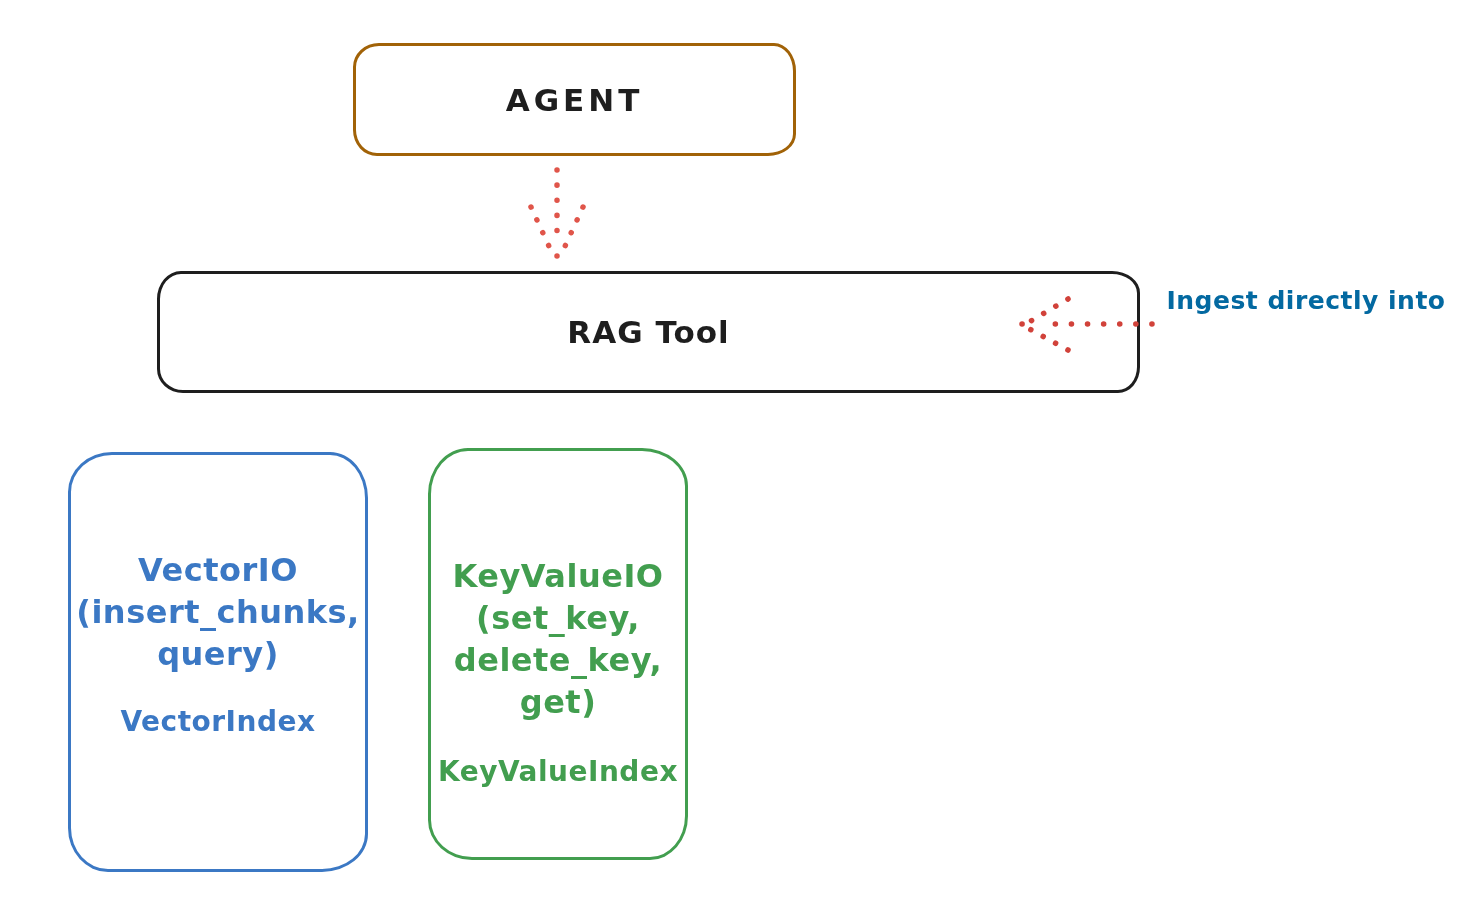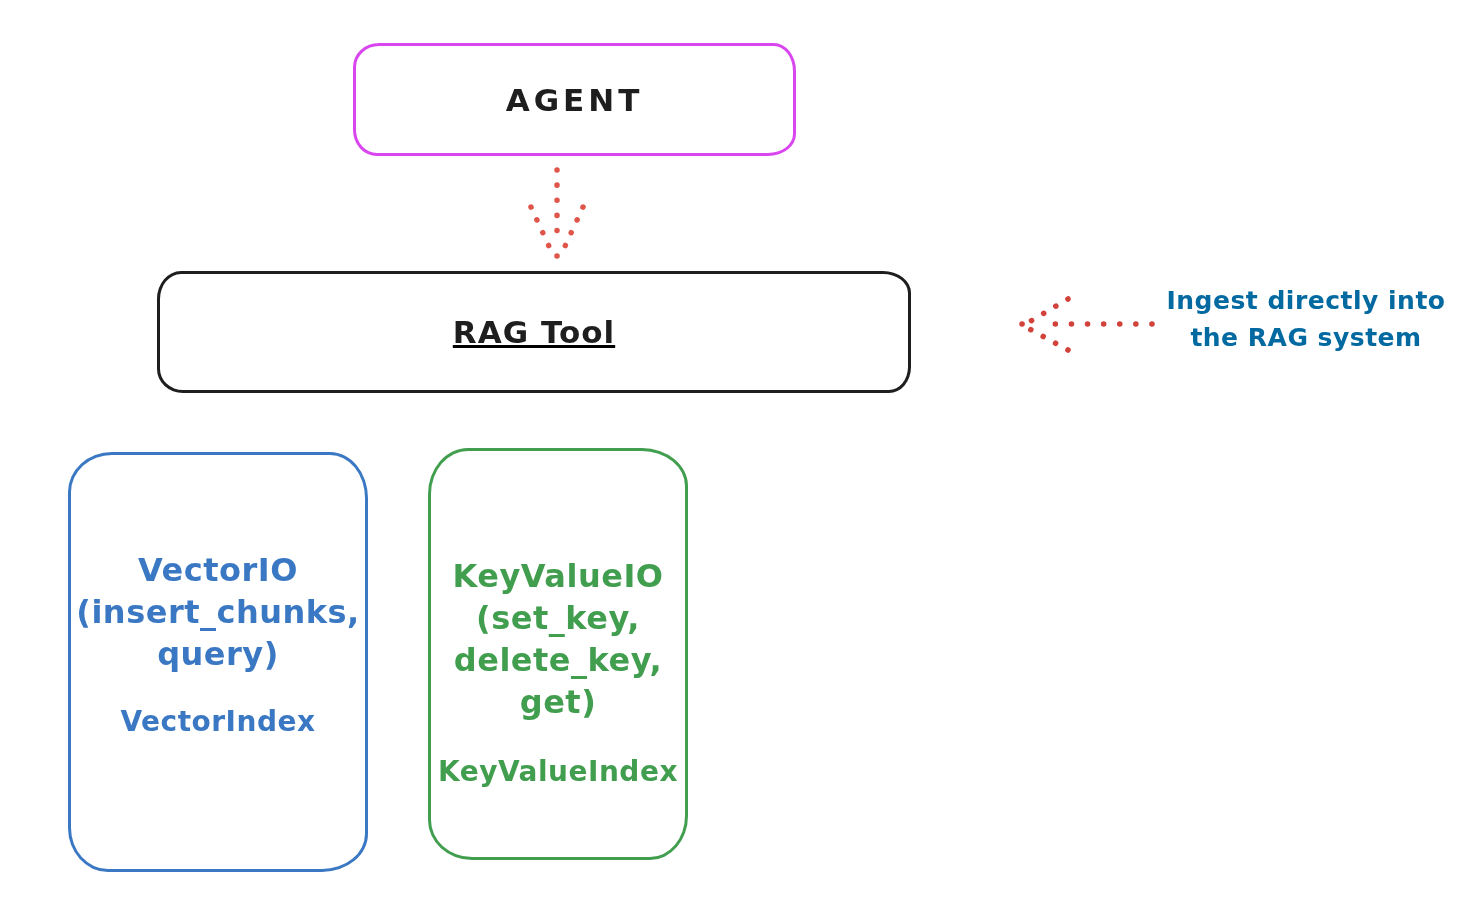--- a/index.html
+++ b/index.html
@@ -19,28 +19,27 @@
     position: absolute;
     background: #ffffff;
     display: flex;
     align-items: center;
     justify-content: center;
     box-sizing: border-box;
   }
   
   .box-agent {
     left: 353px; top: 43px; width: 443px; height: 113px;
-    border: 3px solid #d946ef;
+    border: 3px solid #a16207;
     border-radius: 26px 22px 28px 24px / 24px 28px 22px 26px;
   }
   .box-ragtool {
-    left: 157px; top: 271px; width: 754px; height: 122px;
+    left: 157px; top: 271px; width: 983px; height: 122px;
     border: 3px solid #1e1e1e;
     border-radius: 24px 28px 22px 26px / 28px 22px 26px 24px;
-    text-decoration: underline;
   }
   .box-agent .box-title {
     font-size: 31px;
     font-weight: 700;
     letter-spacing: 4px;
     color: #1e1e1e;
   }
   .box-ragtool .box-title {
     font-size: 31px;
     font-weight: 600;
@@ -139,21 +138,20 @@
     <g stroke="#d1423a" stroke-width="5.5" stroke-linecap="round" fill="none">
       <line x1="1152" y1="324" x2="1052" y2="324" stroke-dasharray="0.1 16"></line>
       <line x1="1068" y1="299" x2="1024" y2="325" stroke-dasharray="0.1 14"></line>
       <line x1="1068" y1="350" x2="1024" y2="326" stroke-dasharray="0.1 14"></line>
       <line x1="1022" y1="324" x2="1026" y2="324" stroke-dasharray="0.1 12"></line>
     </g>
   </svg>
 
   <div class="annotation">
     <div>Ingest directly into</div>
-    <div>the RAG system</div>
   </div>
 
   <div class="io-box box-vector">
     <div class="io-lines">
       <div>VectorIO</div>
       <div>(insert_chunks,</div>
       <div>query)</div>
     </div>
     <div class="io-index">VectorIndex</div>
   </div>

